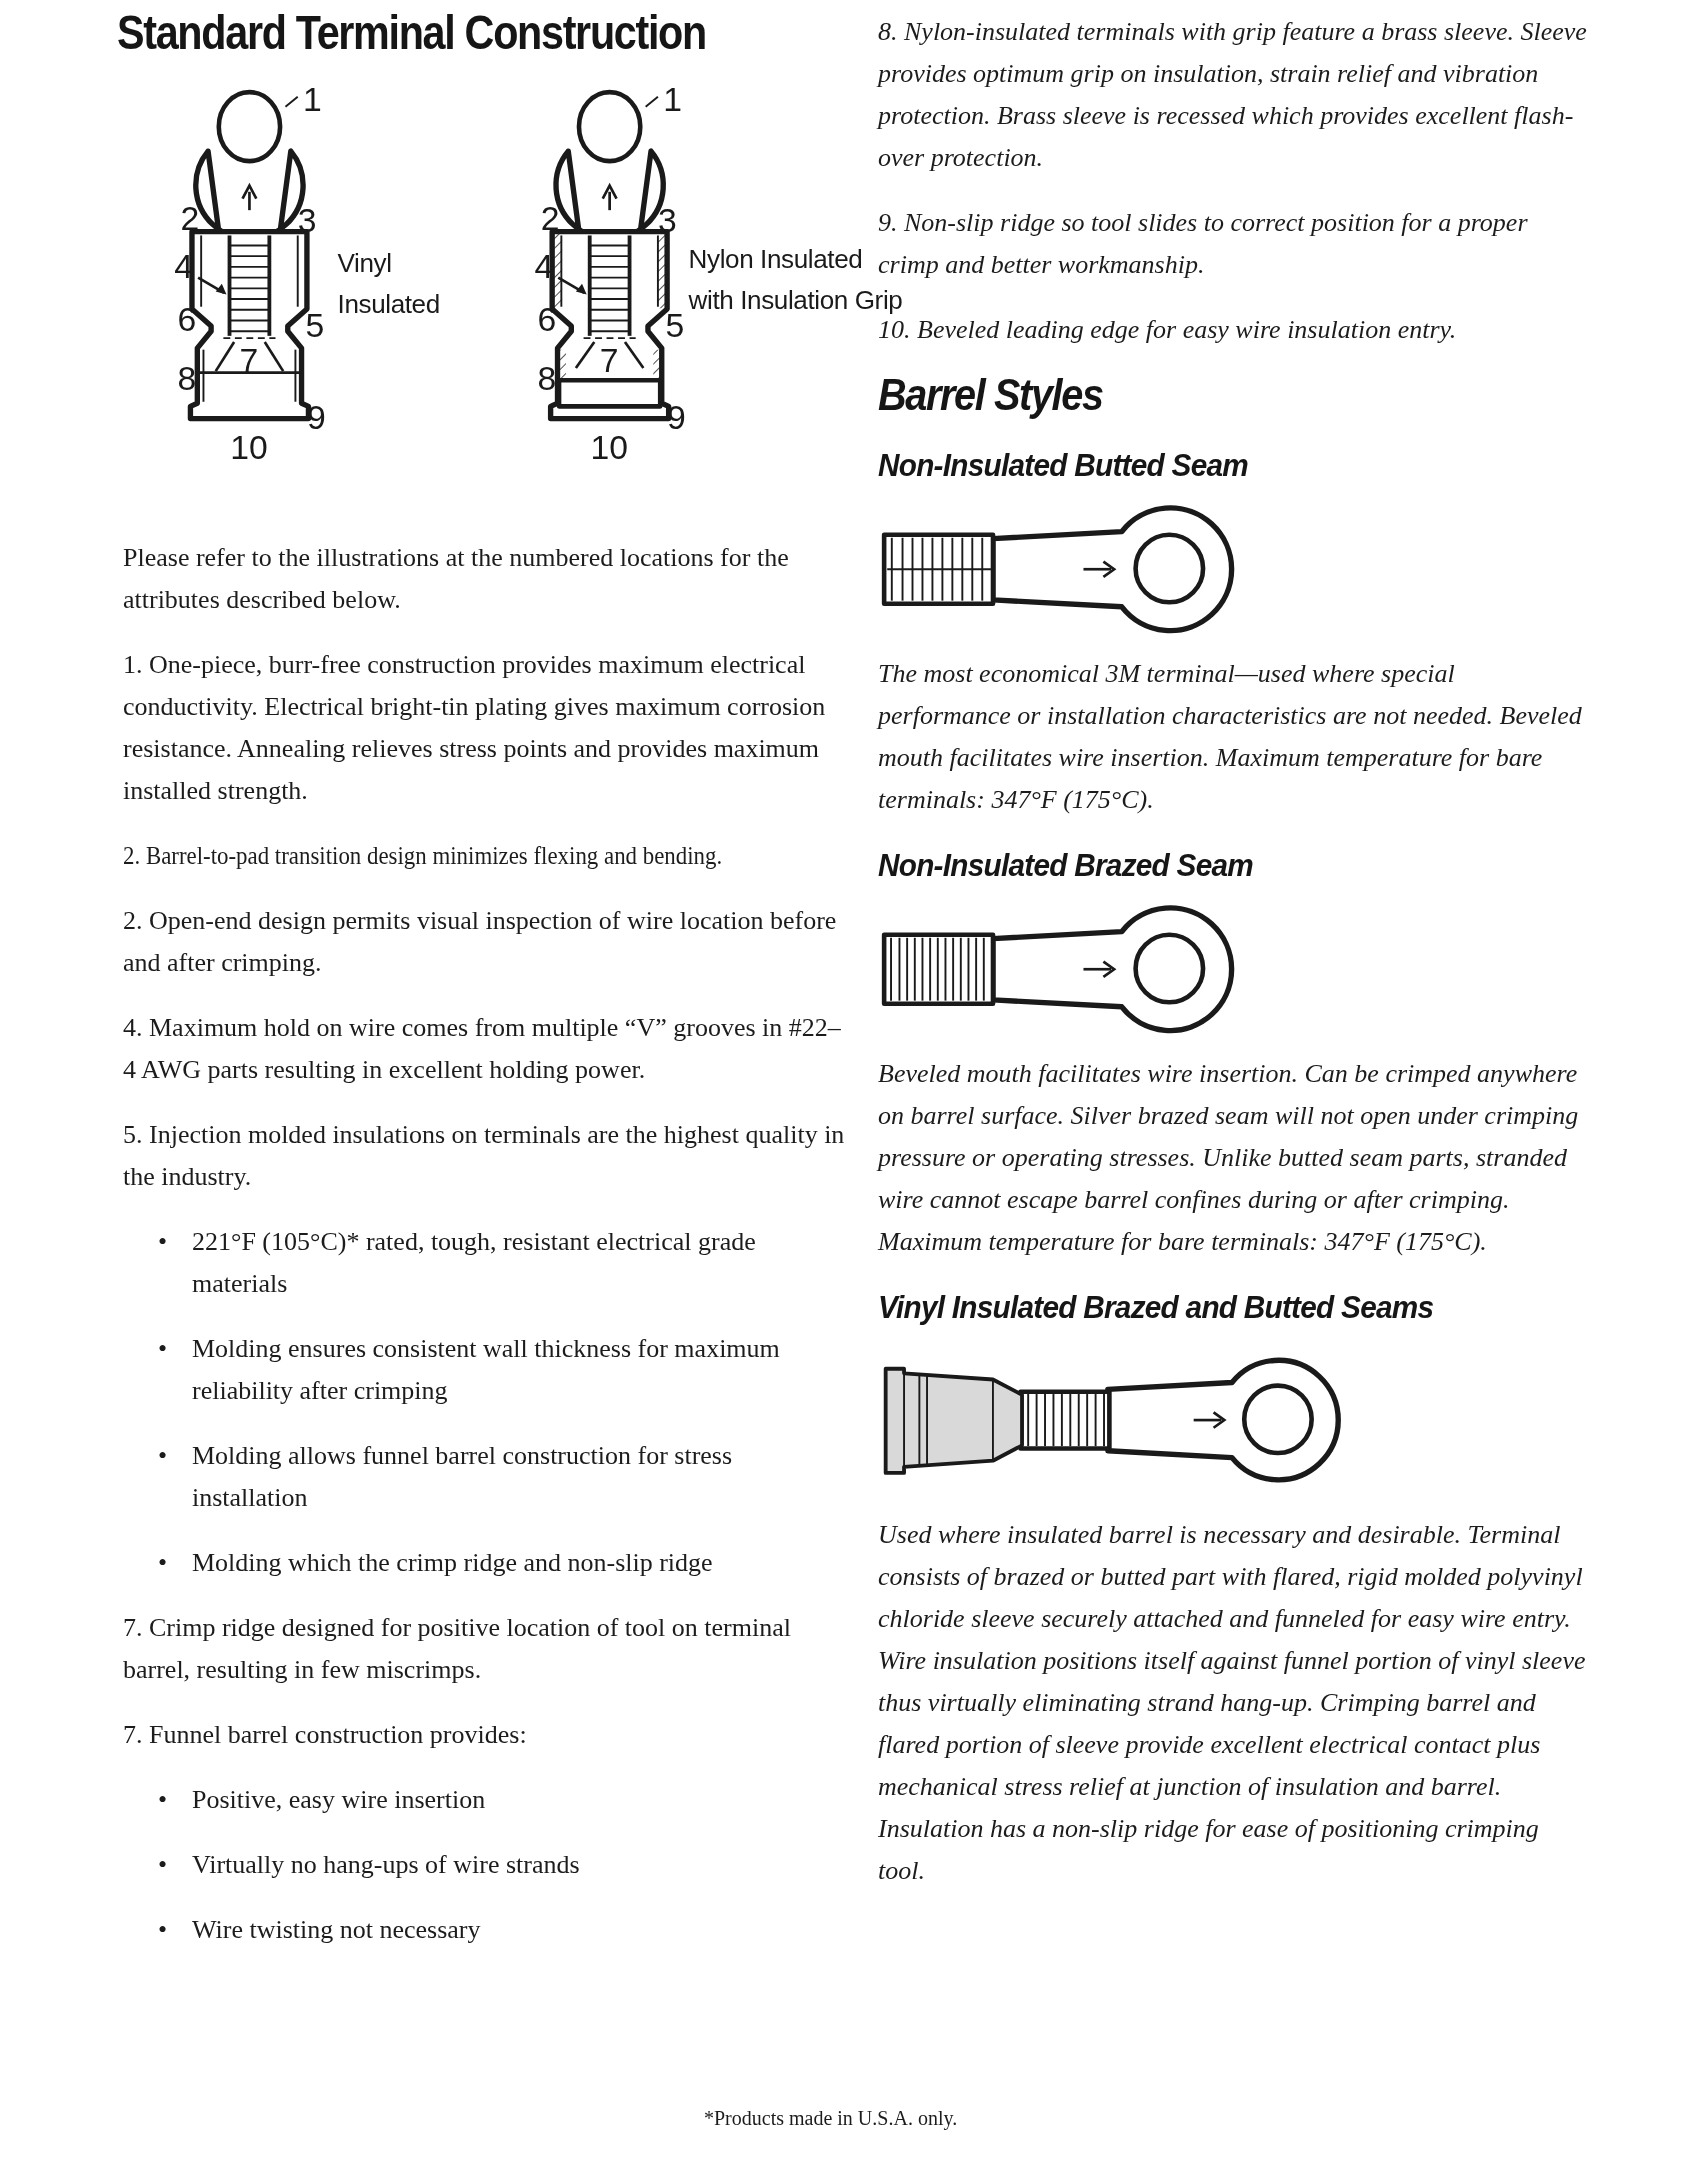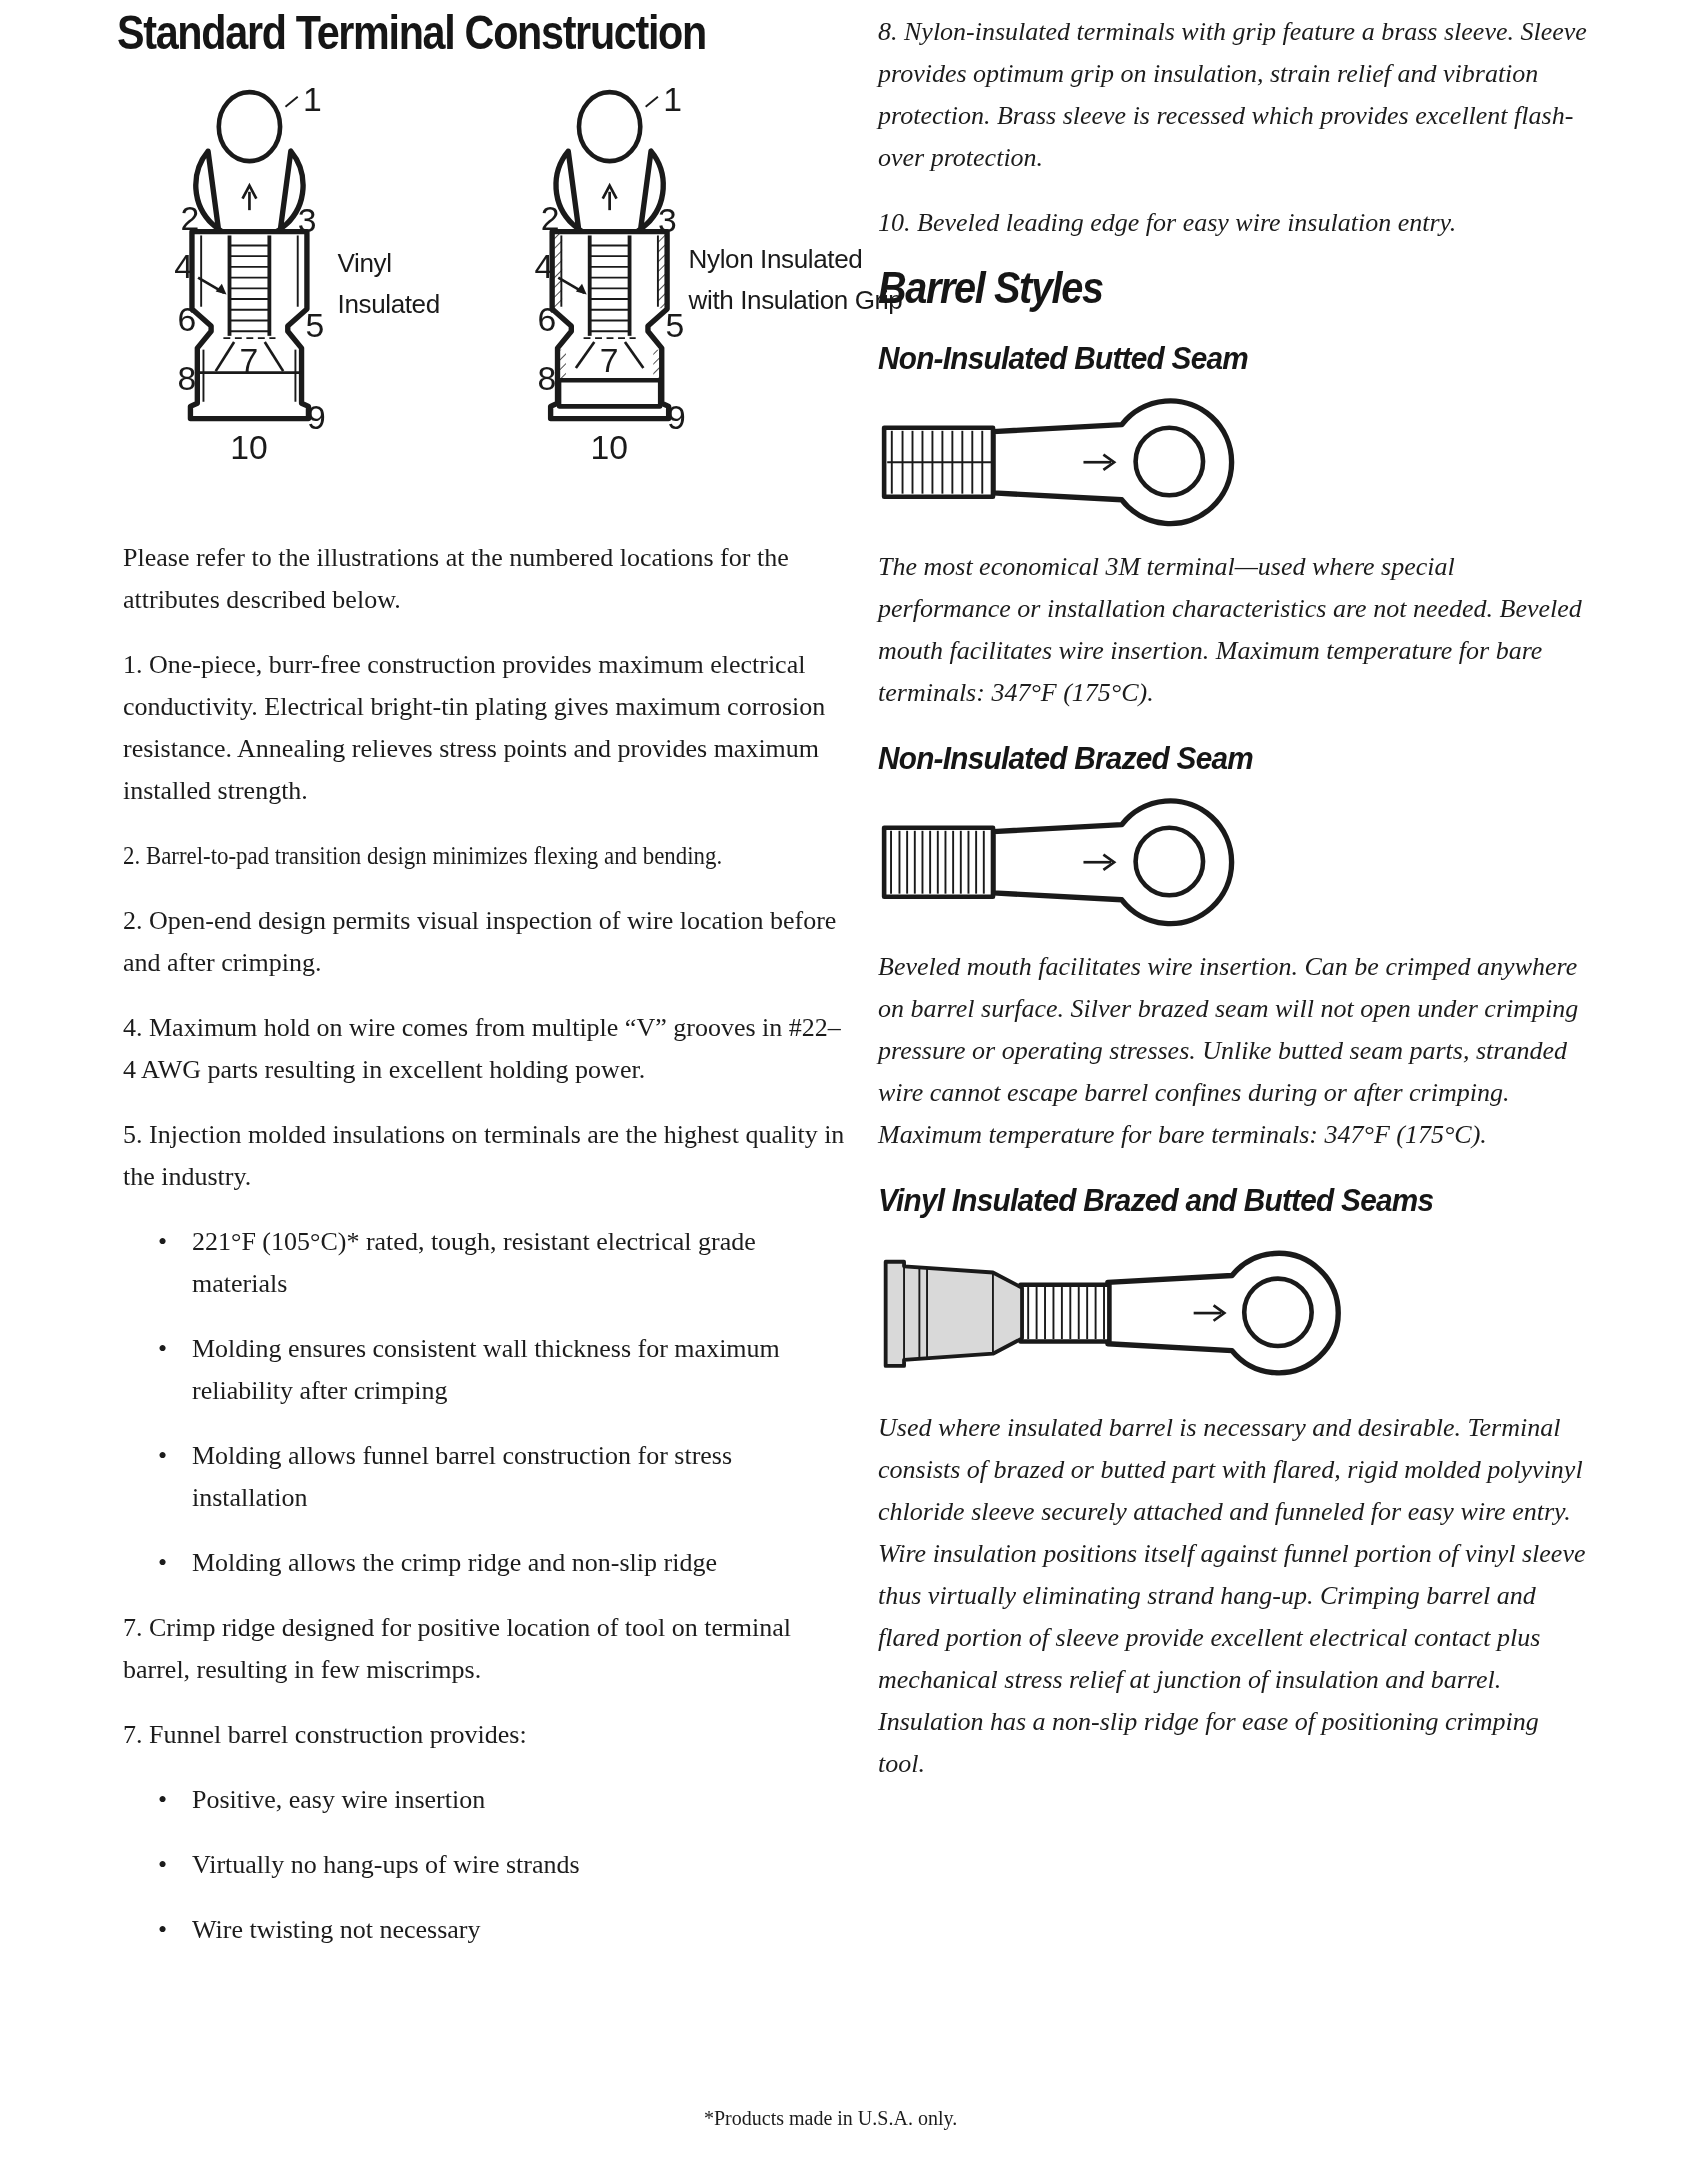--- a/index.html
+++ b/index.html
@@ -156,30 +156,31 @@
   <div id="left-col" class="col">
     <p>Please refer to the illustrations at the numbered locations for the attributes described below.</p>
     <p>1. One-piece, burr-free construction provides maximum electrical conductivity. Electrical bright-tin plating gives maximum corrosion resistance. Annealing relieves stress points and provides maximum installed strength.</p>
     <p class="condensed">2. Barrel-to-pad transition design minimizes flexing and bending.</p>
     <p>2. Open-end design permits visual inspection of wire location before and after crimping.</p>
     <p>4. Maximum hold on wire comes from multiple “V” grooves in #22–4 AWG parts resulting in excellent holding power.</p>
     <p>5. Injection molded insulations on terminals are the highest quality in the industry.</p>
     <div class="bullet"><span class="dot">•</span><span>221°F (105°C)* rated, tough, resistant electrical grade materials</span></div>
     <div class="bullet"><span class="dot">•</span><span>Molding ensures consistent wall thickness for maximum reliability after crimping</span></div>
     <div class="bullet"><span class="dot">•</span><span>Molding allows funnel barrel construction for stress installation</span></div>
-    <div class="bullet"><span class="dot">•</span><span>Molding allows the crimp ridge and non-slip ridge</span></div>
+    <div class="bullet"><span class="dot">•</span><span>Molding which the crimp ridge and non-slip ridge</span></div>
     <p>7. Crimp ridge designed for positive location of tool on terminal barrel, resulting in few miscrimps.</p>
     <p>7. Funnel barrel construction provides:</p>
     <div class="bullet"><span class="dot">•</span><span>Positive, easy wire insertion</span></div>
     <div class="bullet"><span class="dot">•</span><span>Virtually no hang-ups of wire strands</span></div>
     <div class="bullet"><span class="dot">•</span><span>Wire twisting not necessary</span></div>
   </div>
 
   <div id="right-col" class="col">
     <p>8. Nylon-insulated terminals with grip feature a brass sleeve. Sleeve provides optimum grip on insulation, strain relief and vibration protection. Brass sleeve is recessed which provides excellent flash-over protection.</p>
+    <p>9. Non-slip ridge so tool slides to correct position for a proper crimp and better workmanship.</p>
     <p>10. Beveled leading edge for easy wire insulation entry.</p>
 
     <h2 class="section">Barrel Styles</h2>
 
     <h3 class="sub">Non-Insulated Butted Seam</h3>
     <svg class="barrel-svg" width="414" height="132" viewBox="0 0 540 172">
       <path class="ol" d="M 150,45 L 318,36 A 80 80 0 1 1 318,134 L 150,125 Z"></path>
       <rect class="ol6" x="8" y="40" width="142" height="90"></rect>
       <line class="thin" x1="18" y1="44" x2="18" y2="126"></line>
       <g>

